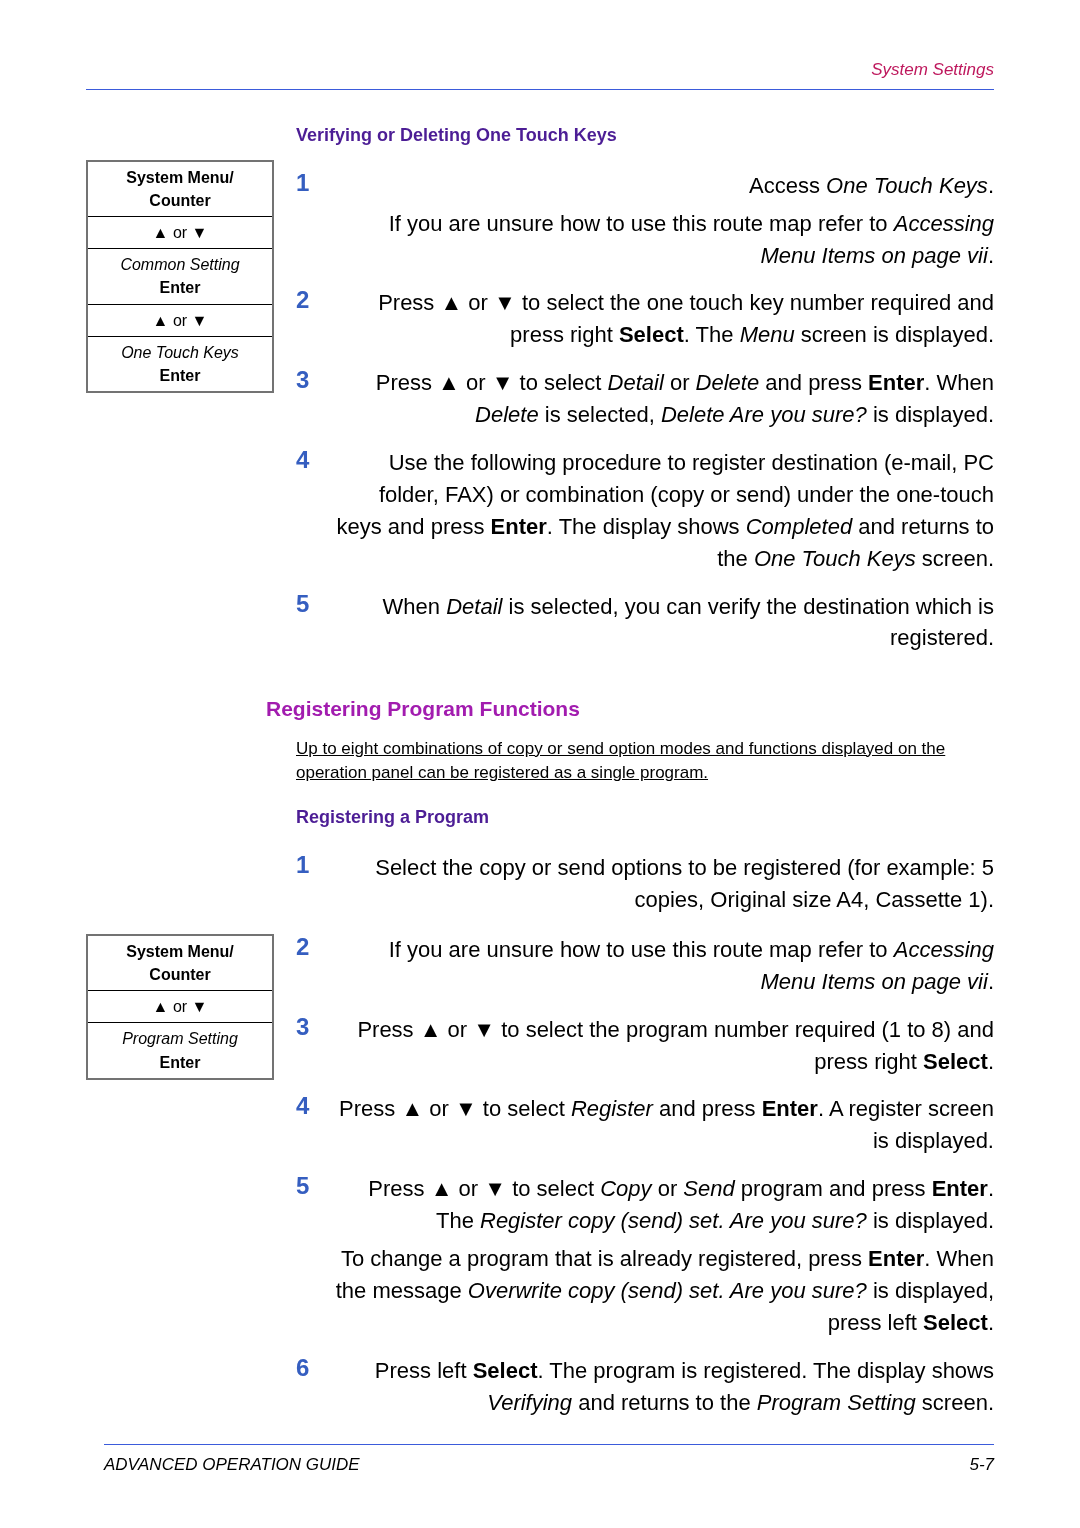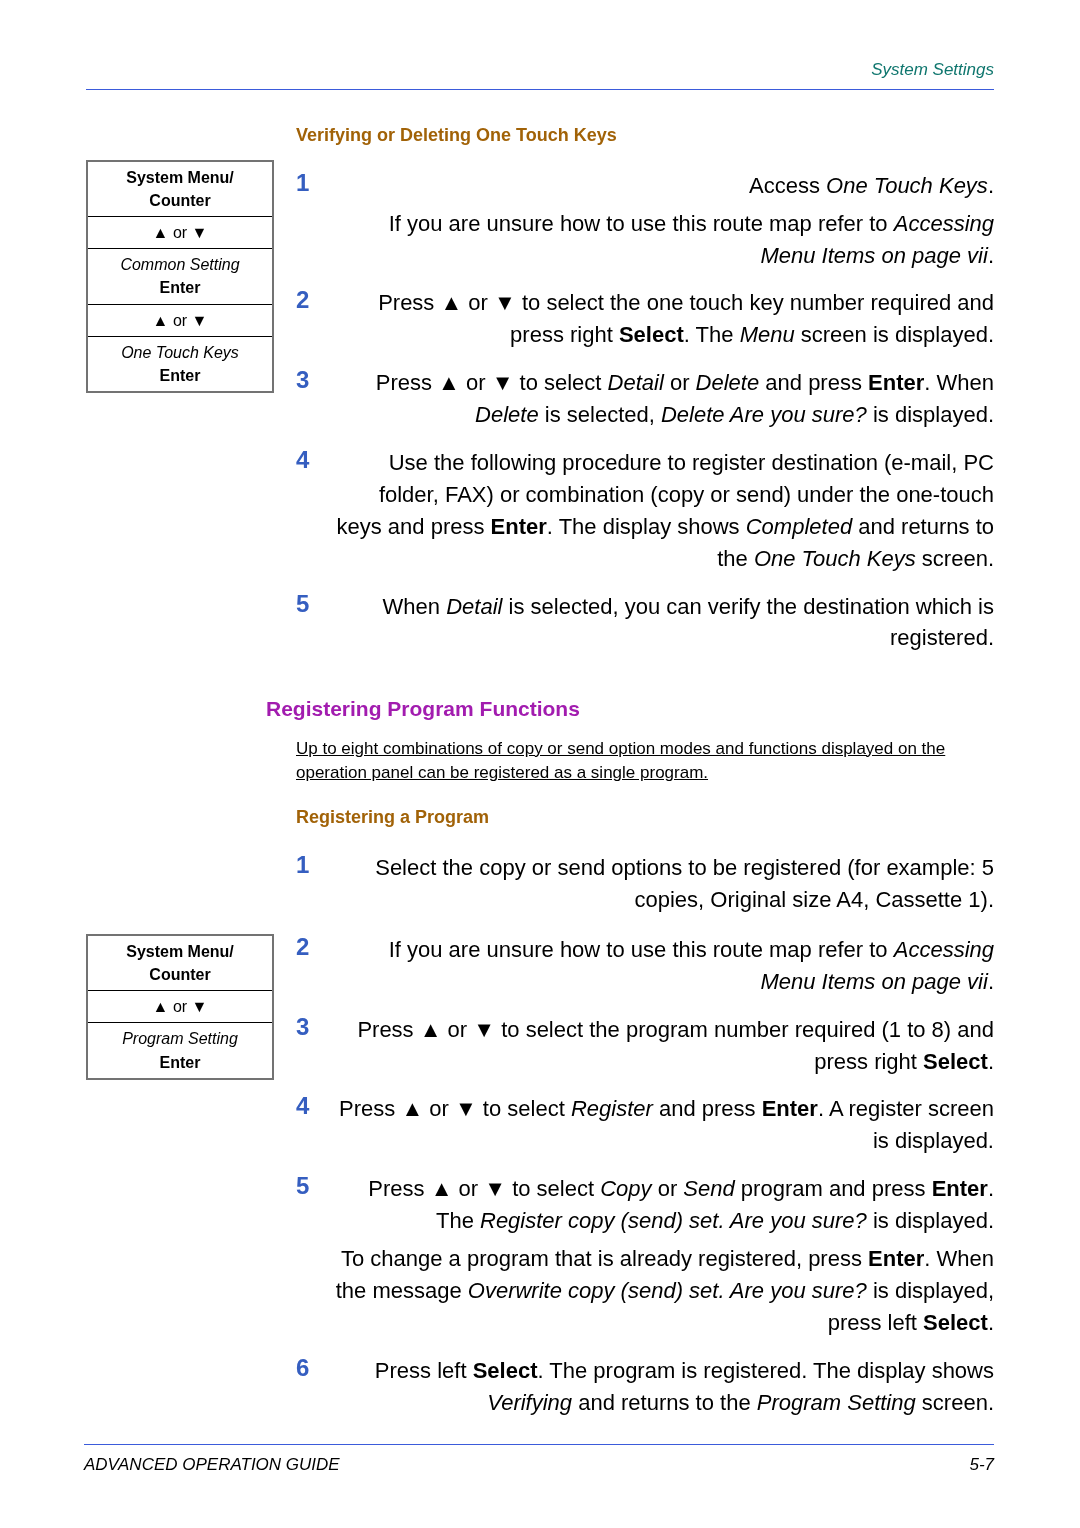--- a/index.html
+++ b/index.html
@@ -10,28 +10,28 @@
     color: #000;
     background: #fff;
     padding: 58px 86px 50px 86px;
     position: relative;
     line-height: 1.45;
   }
   .header-area { padding-bottom: 8px; }
   .running-head {
     text-align: right;
     font-style: italic;
-    color: #0f766e;
+    color: #be185d;
     font-size: 17px;
     margin-bottom: 6px;
   }
   .hr-top { border: none; border-top: 1px solid #3b5bdb; }
   .content { margin-top: 24px; }
   .h3 {
-    color: #a16207;
+    color: #4c1d95;
     font-weight: bold;
     font-size: 18px;
     margin-left: 210px;
     margin-top: 18px;
     margin-bottom: 12px;
   }
   .h2 {
     color: #a21caf;
     font-weight: bold;
     font-size: 21px;
@@ -80,21 +80,21 @@
   .step-body p { margin-bottom: 6px; }
   .para-indent {
     margin-left: 210px;
     margin-top: 10px;
     margin-bottom: 10px;
     font-size: 17px;
     text-decoration: underline;
   }
   .footer {
     position: absolute;
-    left: 84px;
+    left: 104px;
     right: 86px;
     bottom: 50px;
   }
   .hr-bot { border: none; border-top: 1px solid #3b5bdb; margin-bottom: 8px; }
   .footline {
     display: flex;
     justify-content: space-between;
     font-style: italic;
     font-size: 17px;
   }

